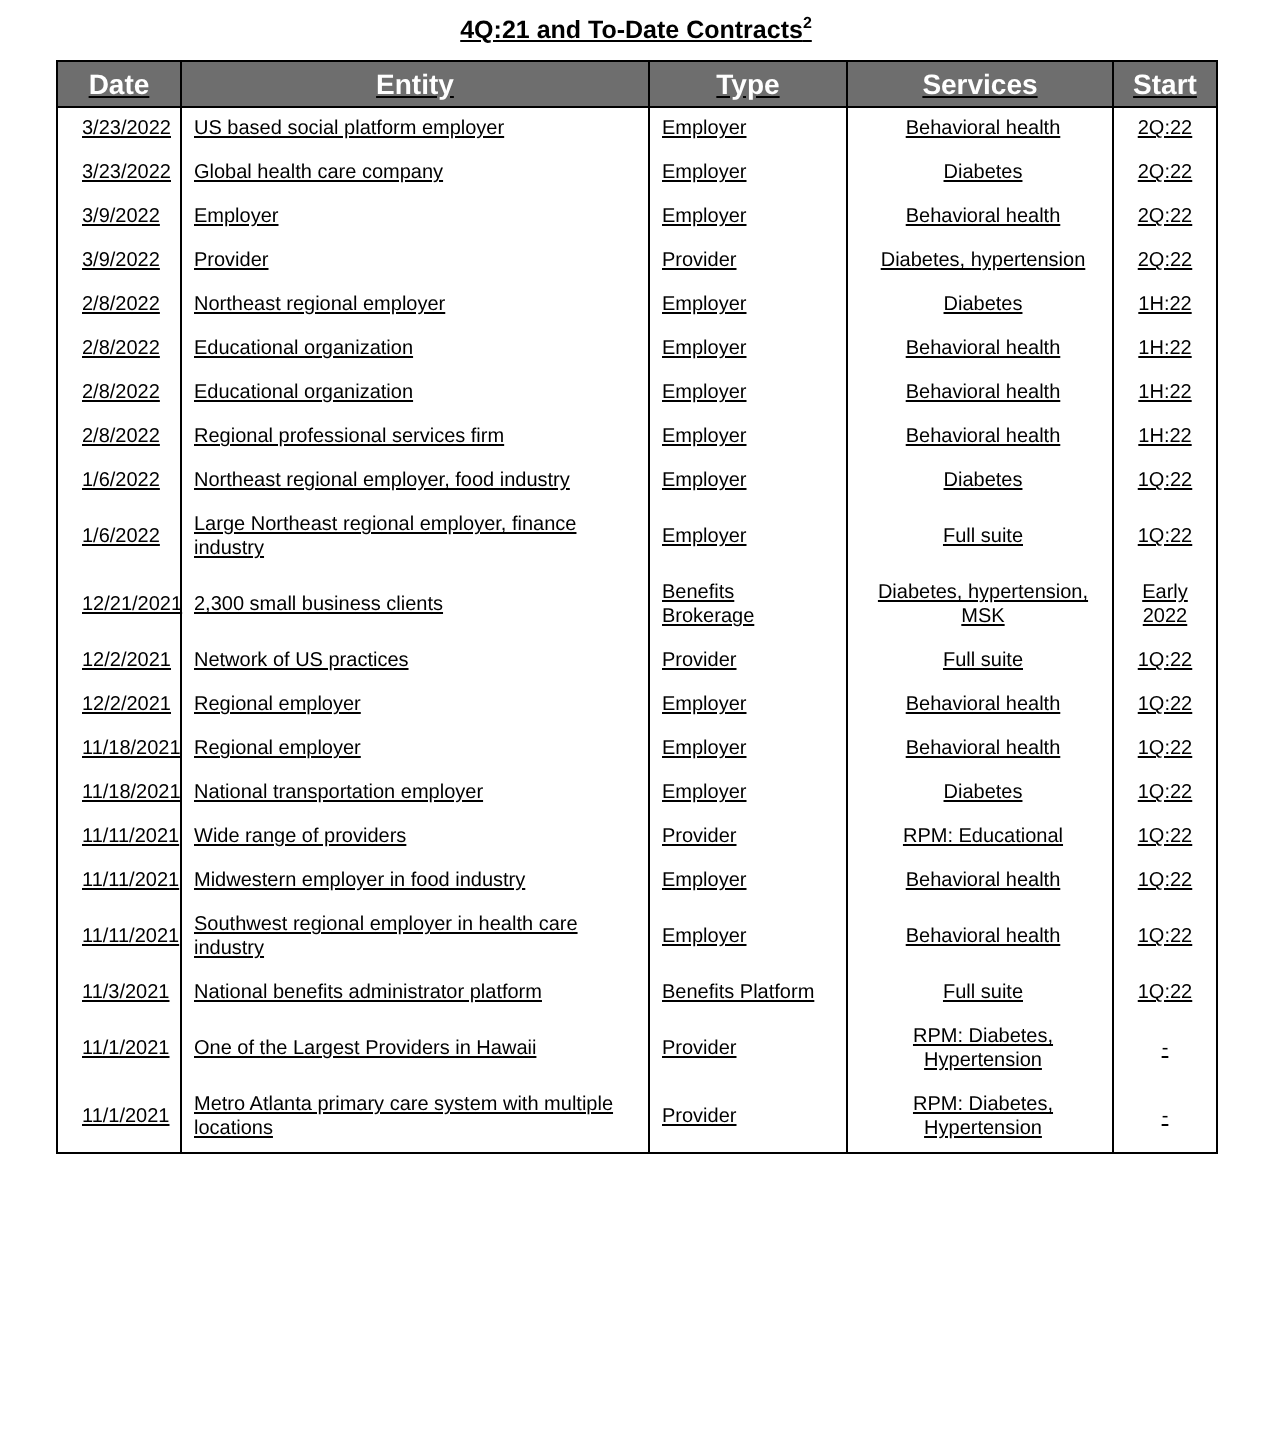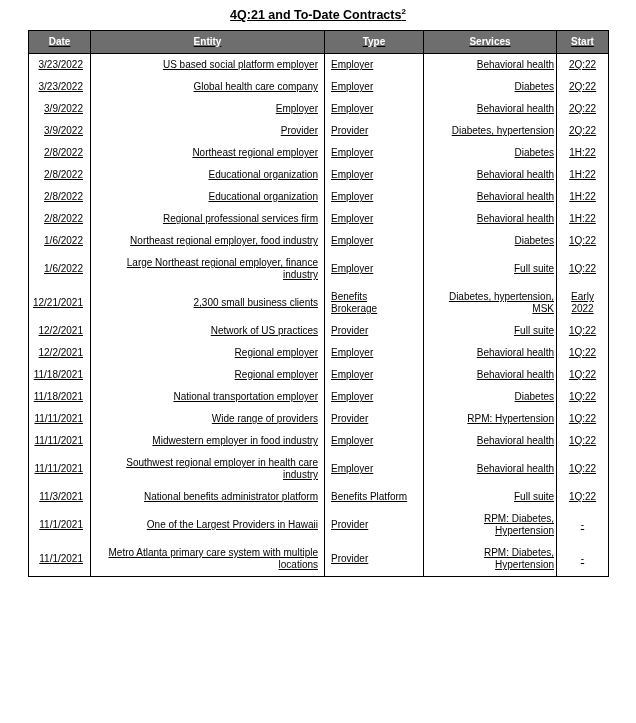--- a/index.html
+++ b/index.html
@@ -35,43 +35,43 @@
   table.contracts {
     margin: 7px 0 0 28px;
     width: 580px;
     border-collapse: collapse;
     table-layout: fixed;
     border: 1.5px solid var(--border-color);
   }
   th {
     background: var(--header-bg);
     color: var(--header-text);
-    font-size: 10px;
+    font-size: 14px;
     font-weight: bold;
     text-align: center;
     padding: 5px 2px;
     line-height: 12px;
     border-left: 1px solid var(--border-color);
     border-bottom: 1.5px solid var(--border-color);
   }
   th:first-child { border-left: none; }
   td {
     font-size: 10px;
     line-height: 12px;
     padding: 5px 6px;
     vertical-align: middle;
     white-space: pre-line;
     border-left: 1px solid var(--border-color);
     color: var(--body-text);
   }
   td:first-child { border-left: none; }
-  td.c-date  { text-align: right; padding: 5px 7px 5px 2px; }
-  td.c-entity{ text-align: right; }
+  td.c-date  { text-align: left; padding: 5px 7px 5px 12px; }
+  td.c-entity{ text-align: left; }
   td.c-type  { text-align: left; }
-  td.c-services { text-align: right; padding: 5px 2px 5px 5px; }
+  td.c-services { text-align: center; padding: 5px 2px 5px 5px; }
   td.c-start { text-align: center; padding: 0 2px; }
 </style>
 </head>
 <body>
 
 <div class="page">
 
   <div class="title"><span>4Q:21 and To-Date Contracts</span><sup>2</sup></div>
 
   <table class="contracts">
@@ -198,21 +198,21 @@
     <td class="c-date">11/18/2021</td>
     <td class="c-entity">National transportation employer</td>
     <td class="c-type">Employer</td>
     <td class="c-services">Diabetes</td>
     <td class="c-start">1Q:22</td>
   </tr>
         <tr>
     <td class="c-date">11/11/2021</td>
     <td class="c-entity">Wide range of providers</td>
     <td class="c-type">Provider</td>
-    <td class="c-services">RPM: Hypertension</td>
+    <td class="c-services">RPM: Educational</td>
     <td class="c-start">1Q:22</td>
   </tr>
         <tr>
     <td class="c-date">11/11/2021</td>
     <td class="c-entity">Midwestern employer in food industry</td>
     <td class="c-type">Employer</td>
     <td class="c-services">Behavioral health</td>
     <td class="c-start">1Q:22</td>
   </tr>
         <tr>

